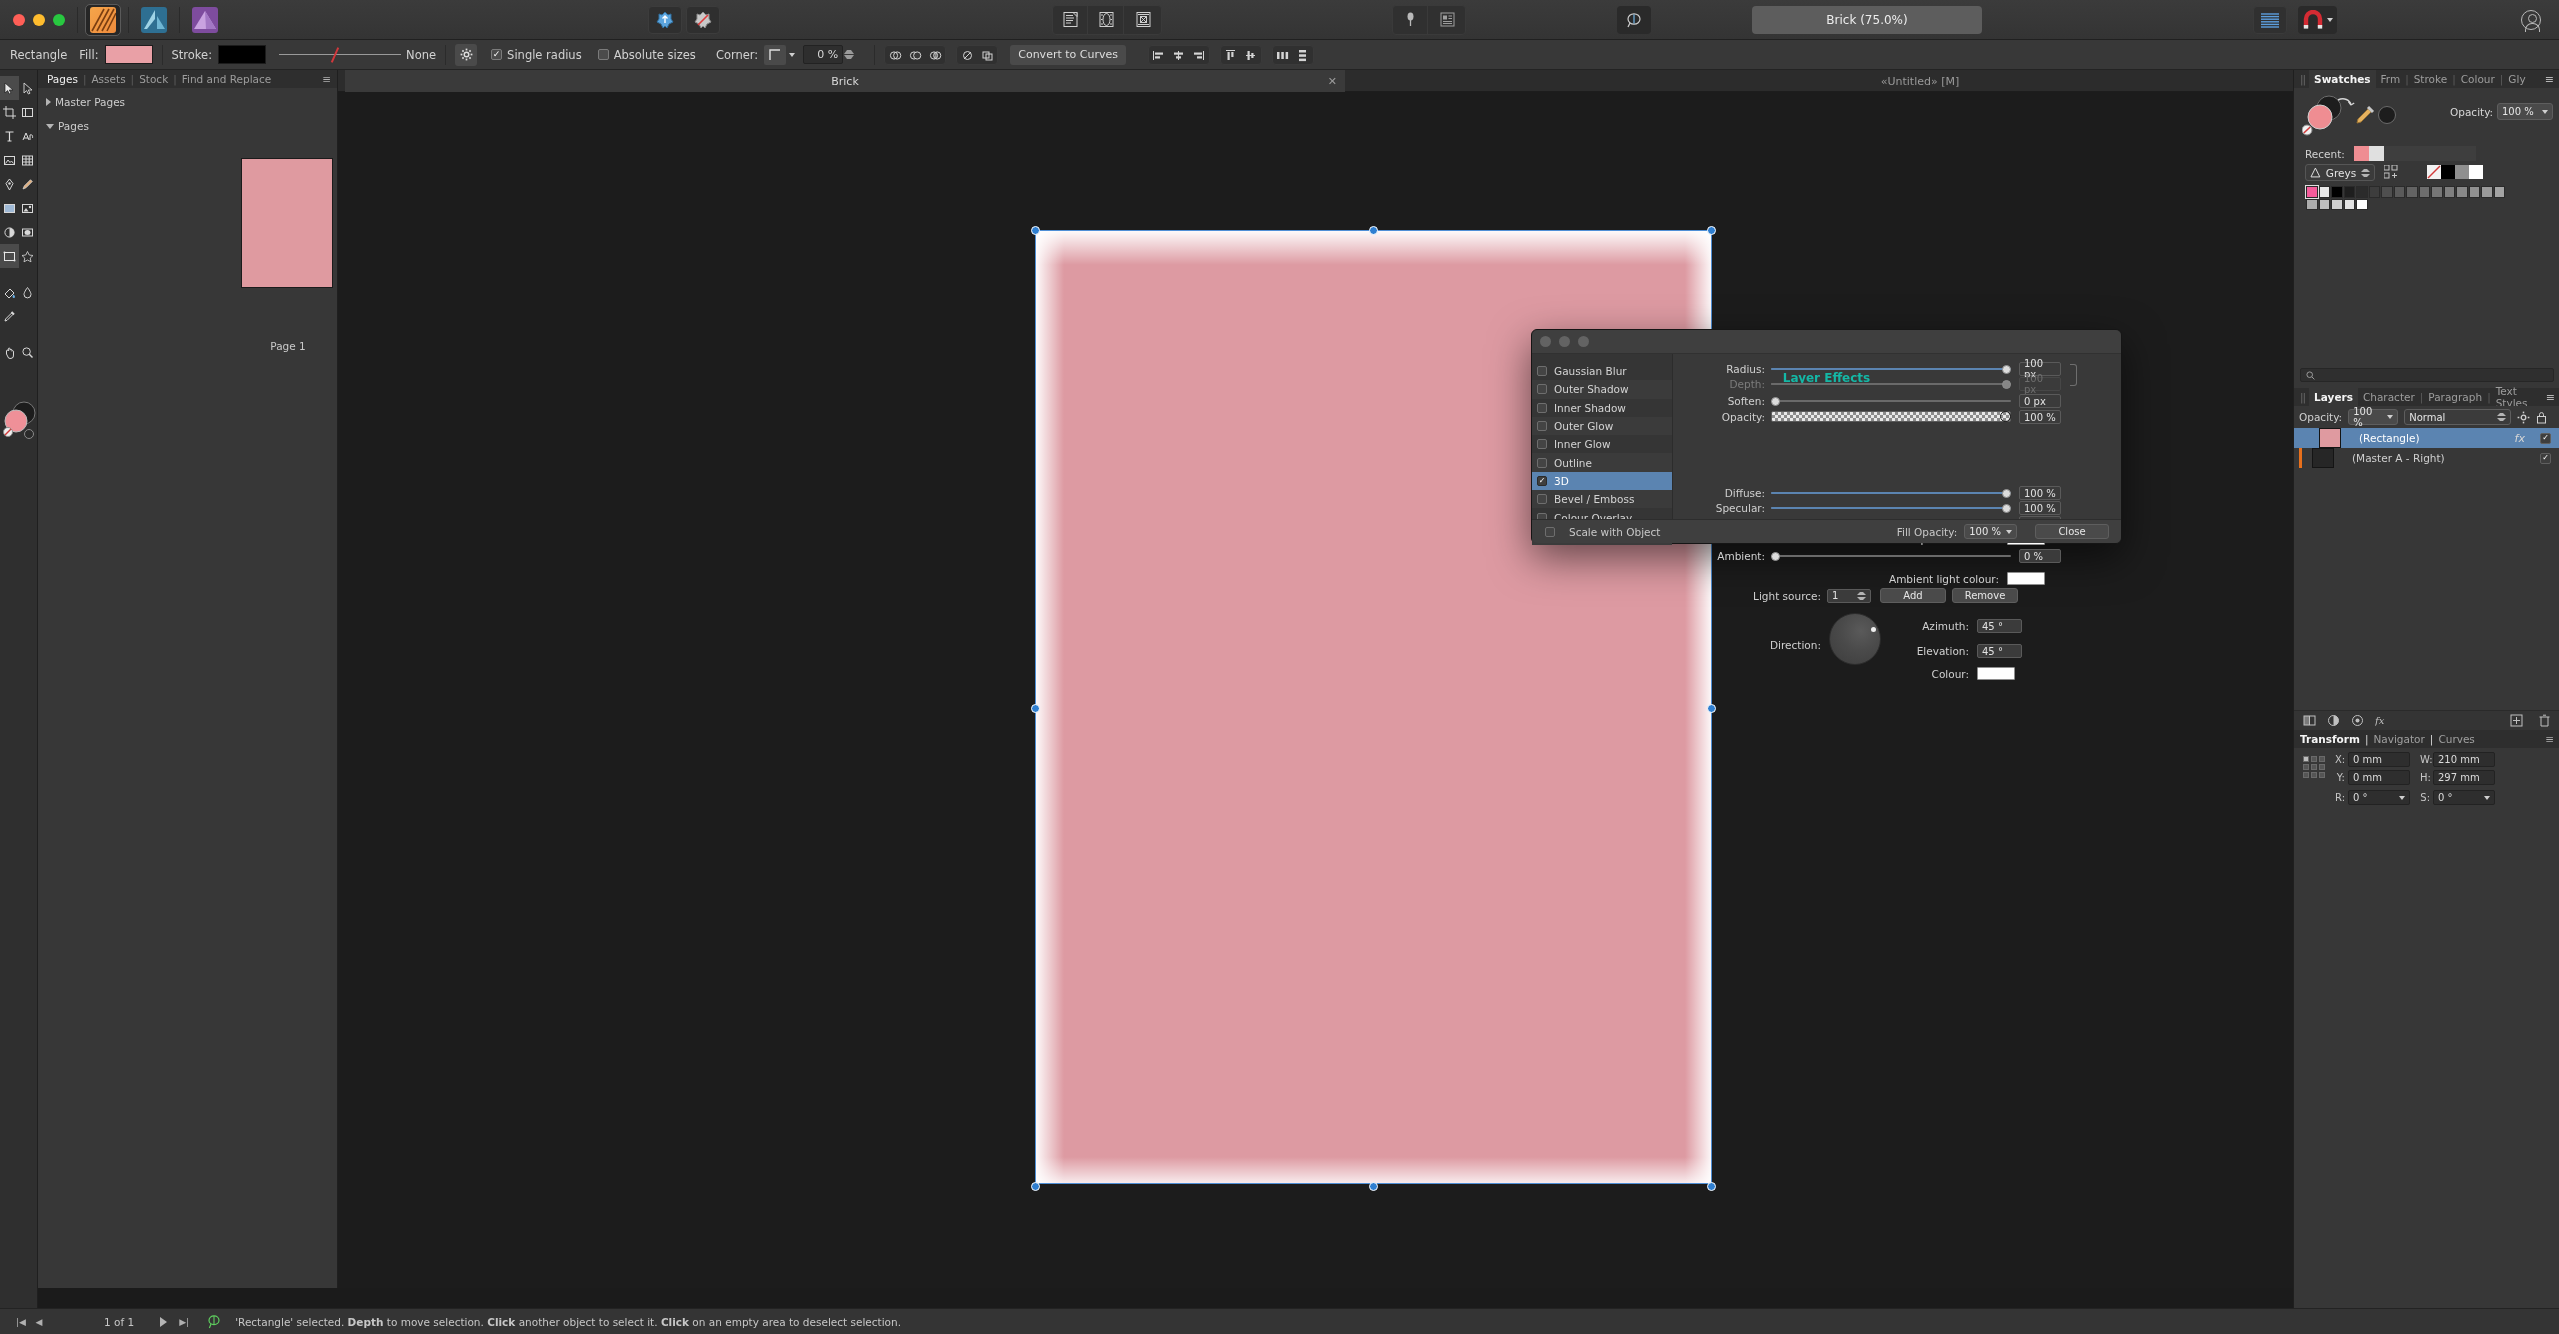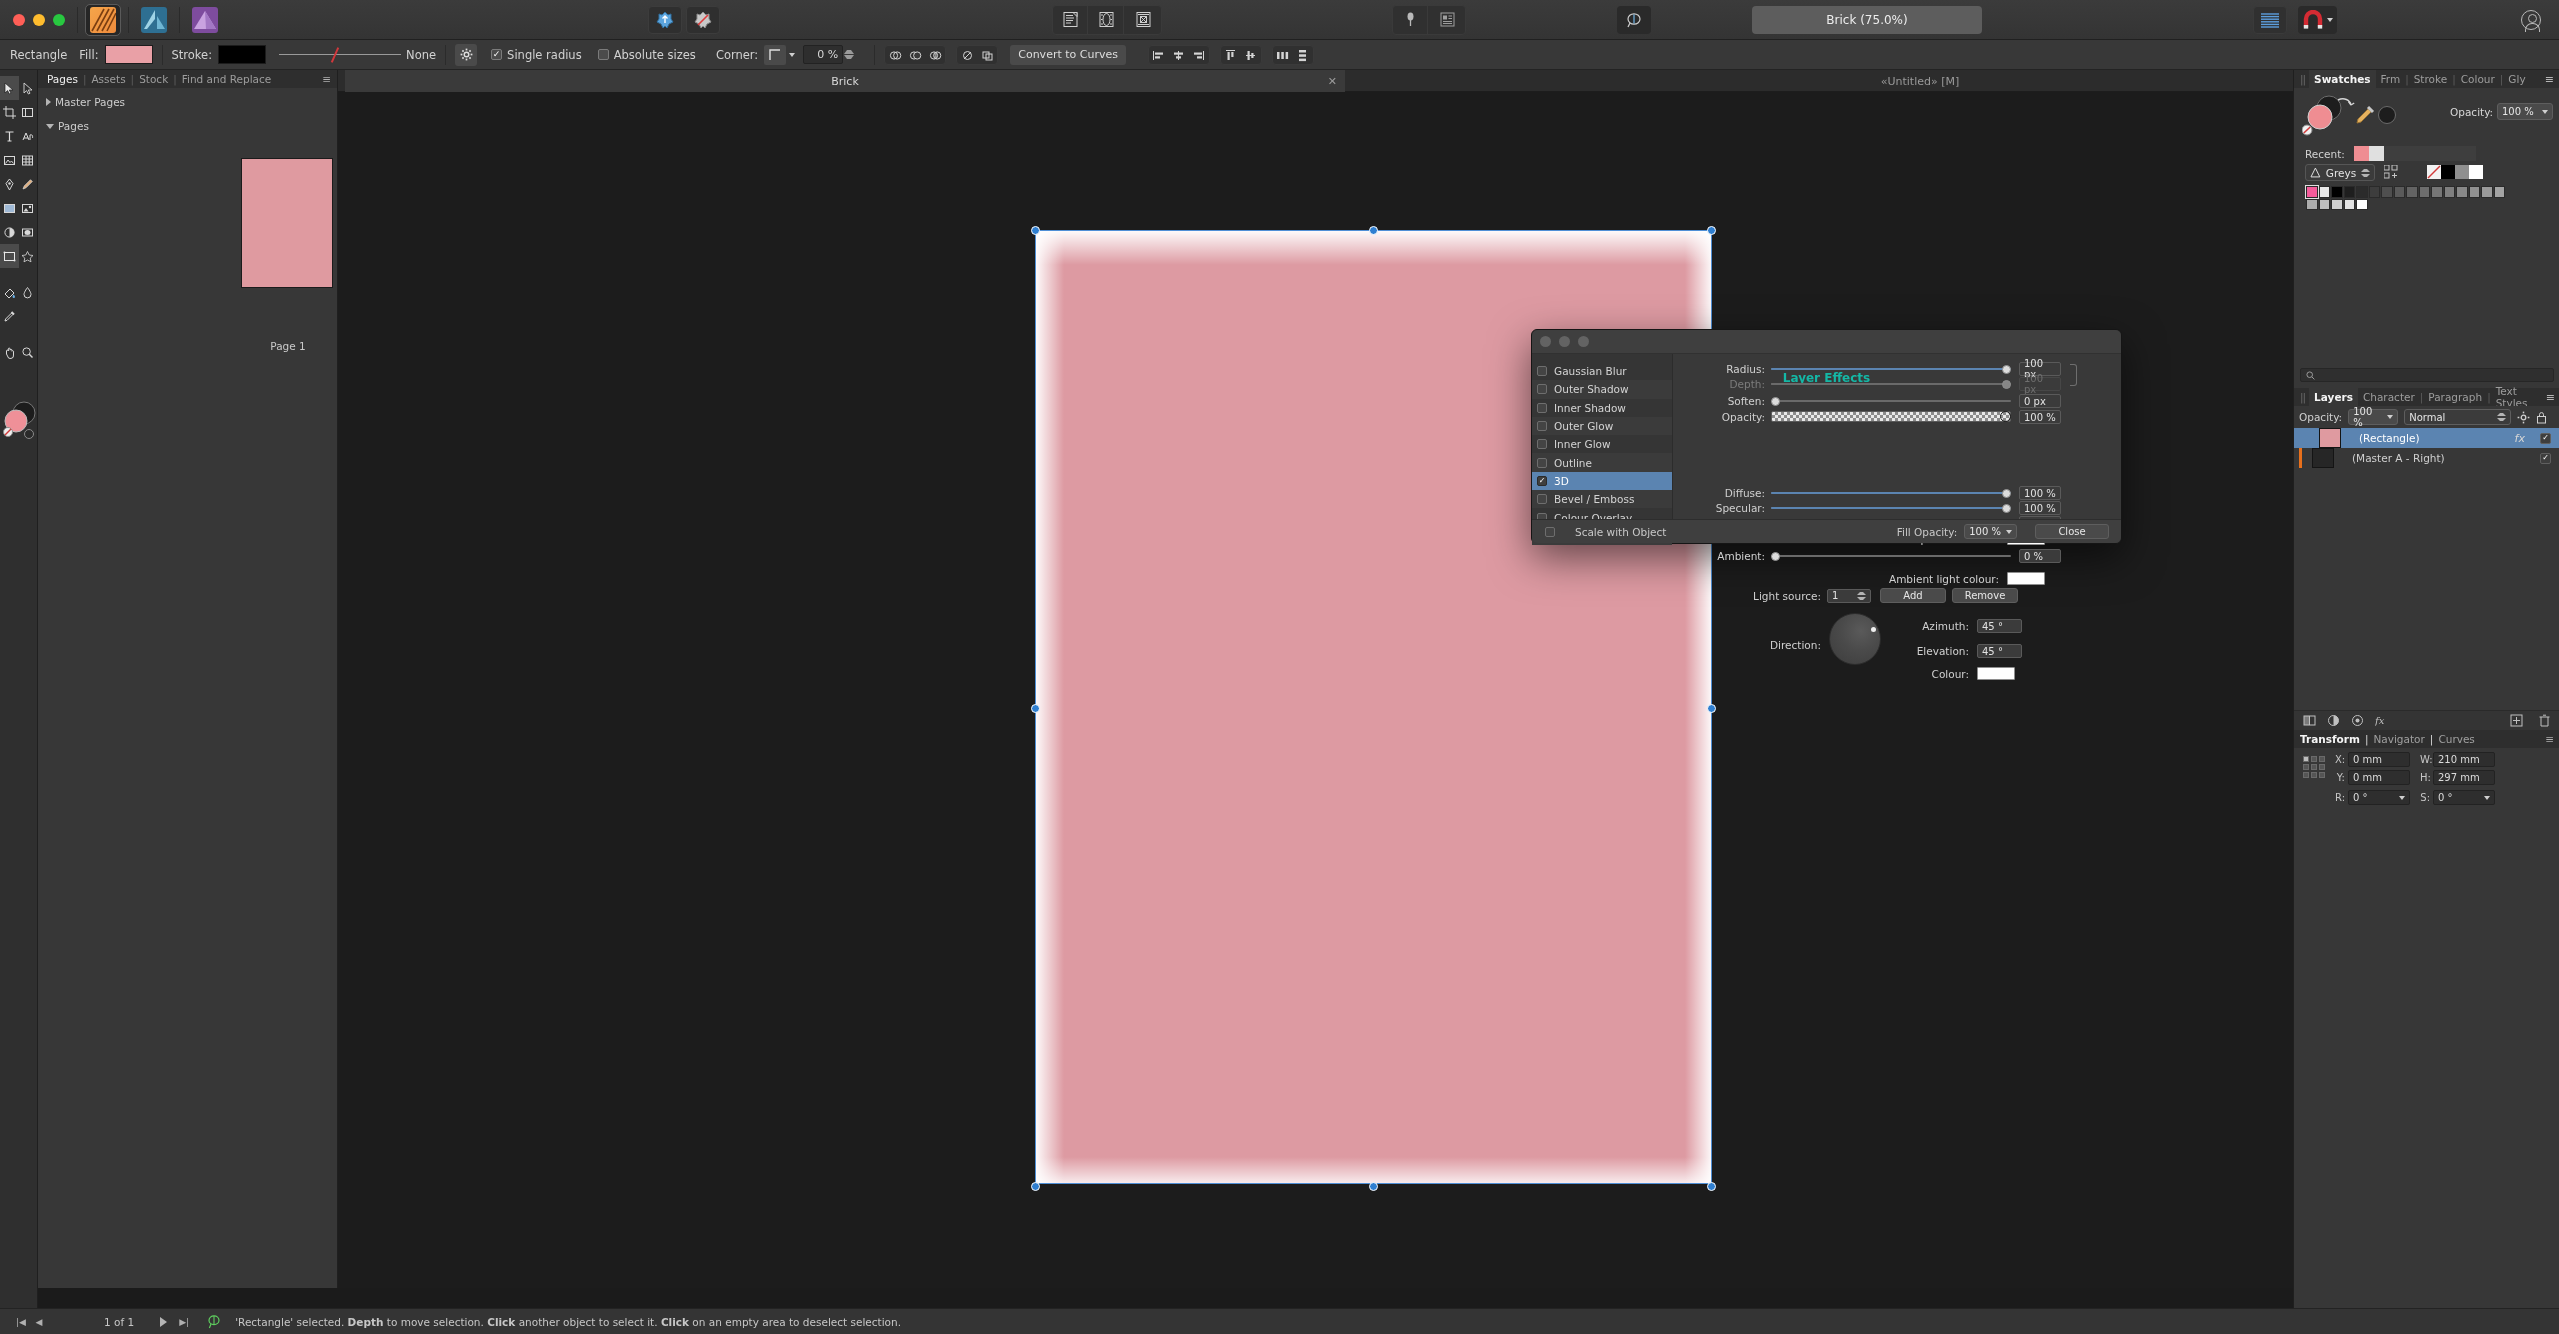--- a/index.html
+++ b/index.html
@@ -933,21 +933,21 @@
 
       <div class="fxrow" style="left:0;top:313px;width:440px">
         <div class="fxlabel" style="width:296px">Colour:</div>
         <div class="colorbox" style="width:38px;margin-left:8px"></div>
       </div>
     </div>
   </div>
 
   <div id="fx-footer">
     <span class="fxchk" style="margin-left:13px"></span>
-    <span style="margin-left:20px;font-size:10.5px">Scale with Object</span>
+    <span style="margin-left:14px;font-size:10.5px">Scale with Object</span>
     <span style="flex:1"></span>
     <span style="font-size:10.5px">Fill Opacity:</span>
     <div class="dd" style="margin-left:7px">
       <span>100 %</span>
       <span class="caret"></span>
     </div>
     <div class="fxbtn" style="margin-left:18px;margin-right:12px;width:74px">
       <span>Close</span>
     </div>
   </div>

